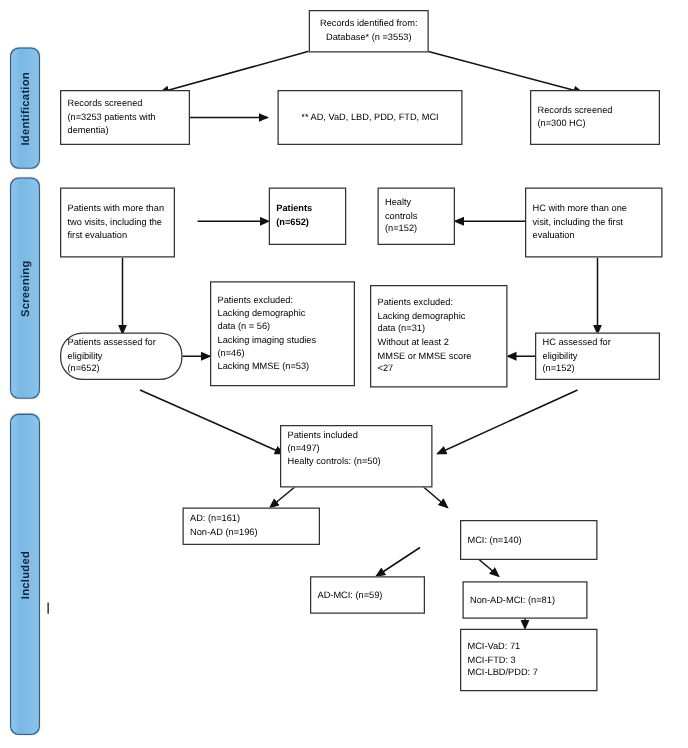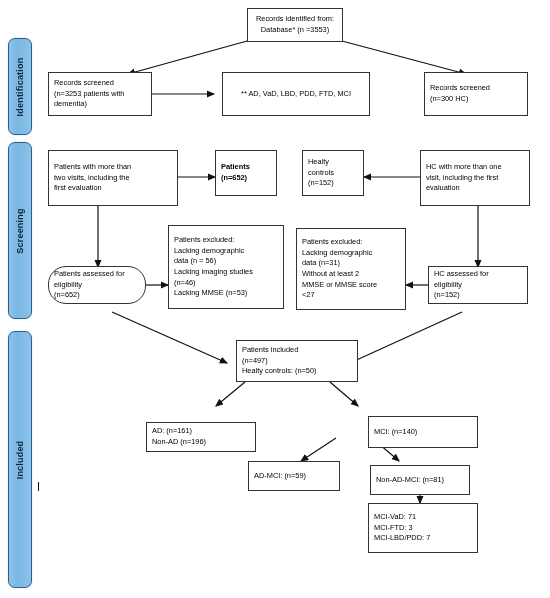--- a/index.html
+++ b/index.html
@@ -147,21 +147,21 @@
 
   <div class="node center-txt" style="left:222px; top:72px; width:148px; height:44px;">
     <span>** AD, VaD, LBD, PDD, FTD, MCI</span>
   </div>
 
   <div class="node" style="left:424px; top:72px; width:104px; height:44px;">
     <span>Records screened
 (n=300 HC)</span>
   </div>
 
-  <div class="node" style="left:48px; top:150px; width:130px; height:56px;justify-content:center;">
+  <div class="node" style="left:48px; top:150px; width:92px; height:56px;justify-content:center;">
     <span>Patients with more than
 two visits, including the
 first evaluation</span>
   </div>
 
   <div class="node" style="left:215px; top:150px; width:62px; height:46px;font-weight:bold;">
     <span>Patients
 (n=652)</span>
   </div>
 
@@ -200,27 +200,27 @@
 MMSE or MMSE score
 &lt;27</span>
   </div>
 
   <div class="node" style="left:428px; top:266px; width:100px; height:38px;">
     <span>HC assessed for
 eligibility
 (n=152)</span>
   </div>
 
-  <div class="node" style="left:236px; top:340px; width:122px; height:42px;">
+  <div class="node" style="left:224px; top:340px; width:122px; height:50px;justify-content:flex-end;">
     <span>Patients included
 (n=497)
 Healty controls: (n=50)</span>
   </div>
 
-  <div class="node" style="left:146px; top:406px; width:110px; height:27px;margin-top:16px;">
+  <div class="node" style="left:146px; top:406px; width:110px; height:27px;">
     <span>AD: (n=161)
 Non-AD (n=196)</span>
   </div>
 
   <div class="node mid-txt" style="left:324px; top:416px; width:110px; height:32px;margin-left:44px;">
     <span>MCI: (n=140)</span>
   </div>
 
   <div class="node mid-txt" style="left:248px; top:461px; width:92px; height:22px;">
     <span>AD-MCI: (n=59)</span>

